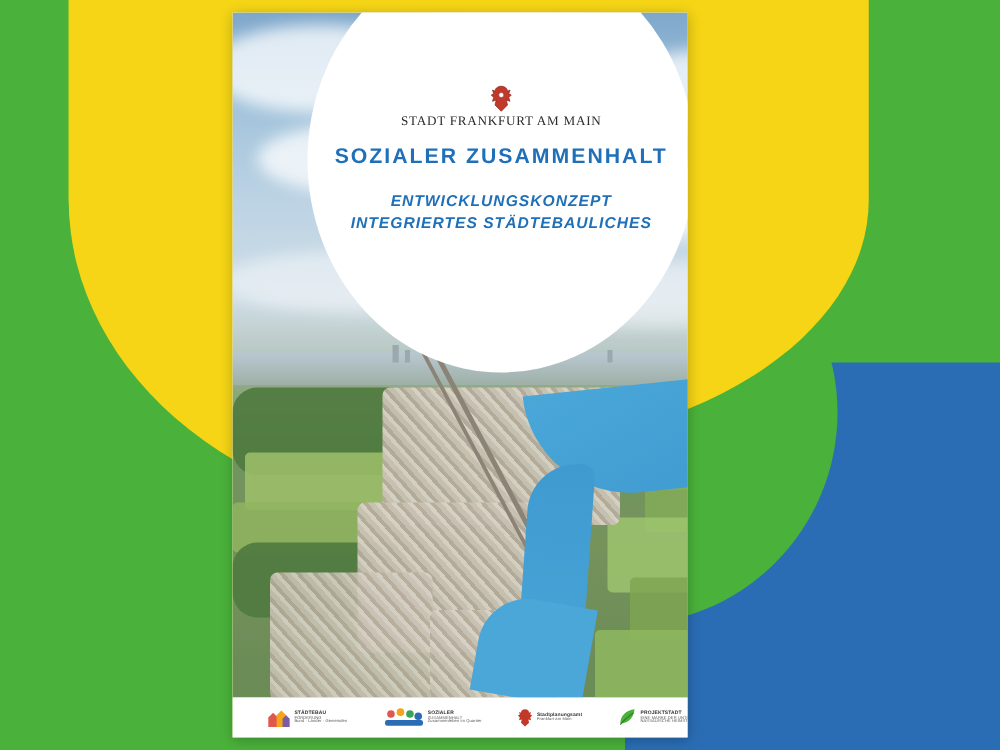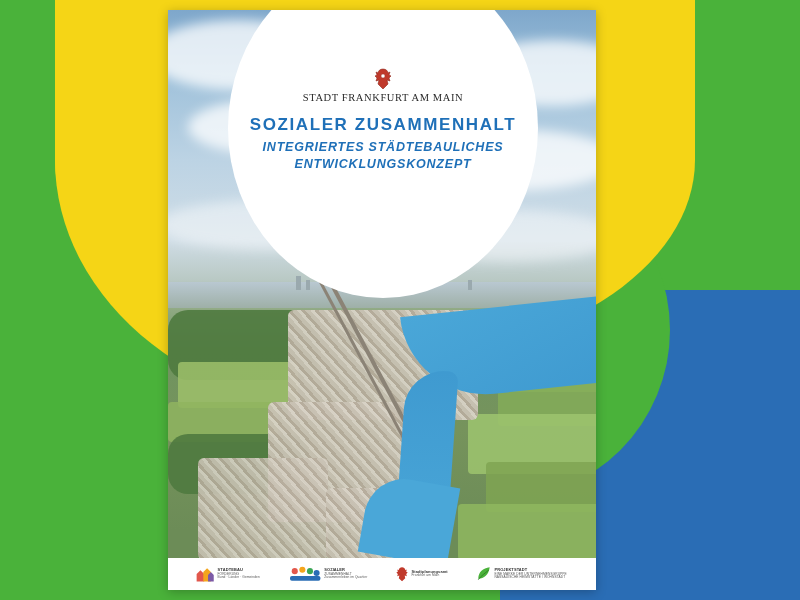--- a/index.html
+++ b/index.html
@@ -53,22 +53,22 @@
   .bg-green-bottom-left {
     position: absolute;
     left: 0; bottom: 0;
     width: 130px; height: 600px;
     background: #4ab23a;
   }
 
   
   #poster {
     position: absolute;
-    left: 168px; top: 10px;
-    width: 428px; height: 580px;
+    left: 186px; top: 10px;
+    width: 364px; height: 580px;
     background: #fef9c3;
     box-shadow: 0 2px 10px rgba(0,0,0,0.25);
     overflow: hidden;
   }
 
   
   .photo {
     position: absolute;
     left: 0; top: 0;
     width: 428px; height: 548px;
@@ -185,21 +185,21 @@
     letter-spacing: 0.6px;
     color: #2b2b2b;
     font-variant: small-caps;
     text-transform: uppercase;
   }
   .kicker {
     font-size: 17px;
     font-weight: bold;
     letter-spacing: 1.6px;
     color: #1f70b8;
-    margin-bottom: 4px;
+    margin-bottom: 18px;
   }
   .big-title {
     font-size: 72px;
     line-height: 0.94;
     font-weight: bold;
     letter-spacing: 1px;
     color: #1f70b8;
     margin: 0 0 8px 0;
   }
   .subtitle {
@@ -300,22 +300,22 @@
   <div class="title-content">
     <div class="crest-row">
       <svg class="crest" viewBox="0 0 18 22">
         <path d="M9 1 C6 1 4 3 4 5 L2 4 L3 7 L1 8 L3 10 L2 13 L5 12 L4 16 L9 21 L14 16 L13 12 L16 13 L15 10 L17 8 L15 7 L16 4 L14 5 C14 3 12 1 9 1 Z" fill="#c0392b" stroke="#8e2a1f" stroke-width="0.6"></path>
         <circle cx="9" cy="8" r="2" fill="#ffffff" stroke="#8e2a1f" stroke-width="0.4"></circle>
       </svg>
       <div class="city-line">Stadt Frankfurt am Main</div>
     </div>
 
     <div class="kicker">SOZIALER ZUSAMMENHALT</div>
+    <div class="subtitle">ENTWICKLUNGSKONZEPT</div>
     <div class="subtitle">INTEGRIERTES STÄDTEBAULICHES</div>
-    <div class="subtitle">ENTWICKLUNGSKONZEPT</div>
   </div>
 
   <div class="footer">
 
     <div class="logo">
       <svg class="logo-mark" width="20" height="18" viewBox="0 0 20 18">
         <path d="M1 17 L1 9 L5 5 L9 9 L9 17 Z" fill="#e2574c"></path>
         <path d="M8 17 L8 7 L12 3 L16 7 L16 17 Z" fill="#f4a51c"></path>
         <path d="M13 17 L13 10 L16 7 L19 10 L19 17 Z" fill="#7c5aa6"></path>
       </svg>

